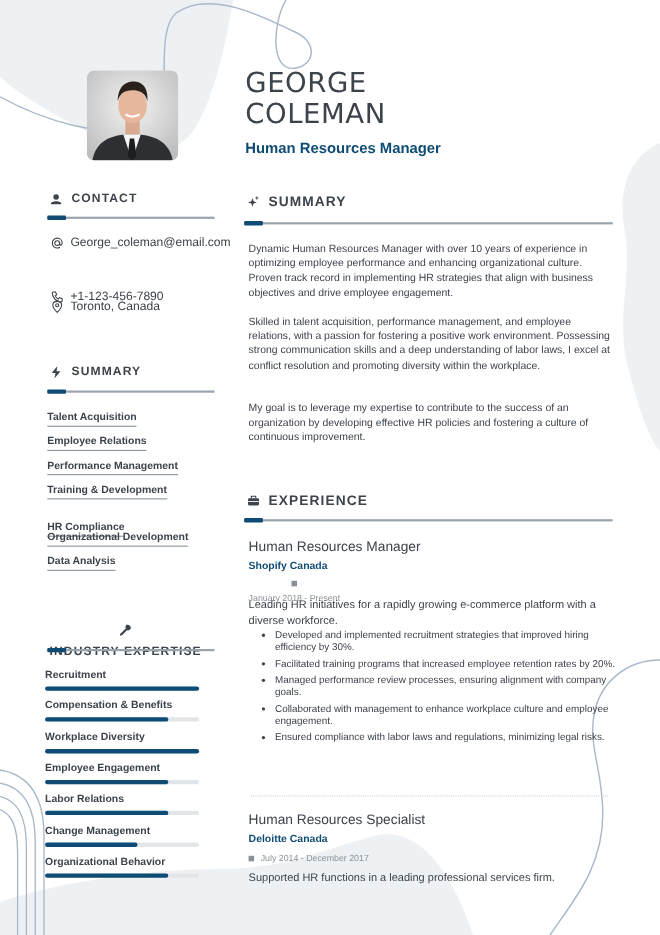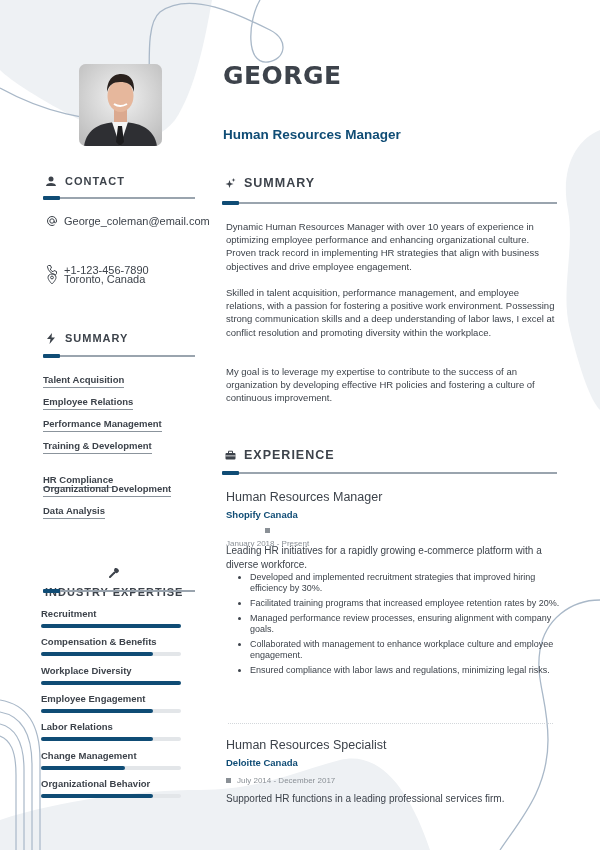--- a/index.html
+++ b/index.html
@@ -1,21 +1,21 @@
 <!DOCTYPE html>
 <html><head>
 <meta charset="utf-8">
 <style>
   html, body { margin:0; padding:0; }
   body { width:600px; height:850px; position:relative; overflow:hidden; background:#ffffff; font-family:"Liberation Sans", sans-serif; color:#3a4048; }
   .bg { position:absolute; left:0; top:0; width:600px; height:850px; z-index:0; pointer-events:none; }
   .page { position:absolute; left:0; top:0; width:600px; height:850px; z-index:1; }
 
   .photo { position:absolute; left:79px; top:64px; width:83px; height:82px; border-radius:7px; overflow:hidden; background:#d9d9d9; }
-  .name { position:absolute; left:223px; top:62px; font-size:25px; line-height:28px; color:#3d434b; letter-spacing:0.5px; font-family:"DejaVu Sans", sans-serif; font-weight:bold; }
+  .name { position:absolute; left:223px; top:62px; font-size:25px; line-height:28px; color:#3d434b; letter-spacing:0.5px; font-family:"DejaVu Sans", sans-serif; font-weight:normal; }
   .title { position:absolute; left:223px; top:127px; font-size:13.5px; color:#0f4c75; font-weight:bold; }
 
   .sec-head { position:absolute; display:flex; align-items:center; gap:8px; font-weight:bold; color:#3d434b; letter-spacing:1px; }
   .sec-head .ico { width:12px; height:12px; display:inline-flex; align-items:center; justify-content:center; }
   .rule { position:absolute; height:2px; background:#9aa4ae; }
   .rule .acc { position:absolute; left:0; top:-1px; width:17px; height:4px; background:#0f4c75; border-radius:1px; }
 
   .contact-item { position:absolute; left:46px; display:flex; align-items:center; gap:6px; font-size:11px; color:#3d434b; }
   .contact-item .ci { width:12px; height:12px; display:inline-flex; }
 
@@ -69,20 +69,21 @@
       <path d="M39,62 L43,62 L45,78 L41,82 L37,78 Z" fill="#1d1d1f"></path>
       <rect x="35" y="44" width="13" height="14" fill="#dba98f"></rect>
       <ellipse cx="41.5" cy="32" rx="13" ry="16" fill="#e6b79c"></ellipse>
       <path d="M28,28 C28,14 36,10 42,10 C50,10 56,15 55,28 C53,20 48,18 41,18 C34,18 30,21 28,28 Z" fill="#2a211d"></path>
       <path d="M35,40 Q41,44 48,40" stroke="#fff" stroke-width="2" fill="none"></path>
     </svg>
   </div>
 
   <div class="name">
     <div>GEORGE</div>
+    <div>COLEMAN</div>
   </div>
   <div class="title">Human Resources Manager</div>
 
   <div class="sec-head" style="left:45px; top:175px; font-size:11px;">
     <span class="ico">
       <svg width="10" height="10" viewBox="0 0 10 10">
           <circle cx="5" cy="3" r="2.5" fill="#3d434b"></circle>
           <path d="M0,10 C0,6 10,6 10,10 Z" fill="#3d434b"></path>
         </svg>
     </span>

